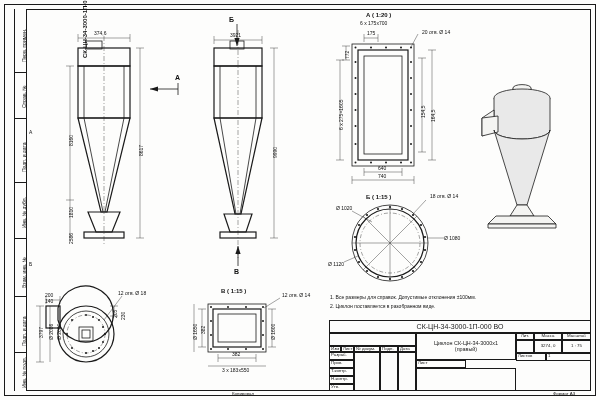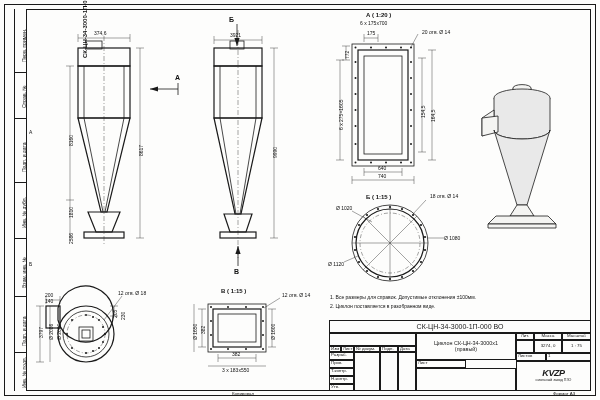--- a/index.html
+++ b/index.html
@@ -383,22 +383,18 @@
   <div class="tcell center" style="left:534px;top:333px;width:28px;height:7px;">Масса</div>
   <div class="tcell center" style="left:562px;top:333px;width:29px;height:7px;">Масштаб</div>
   <div class="tcell center" style="left:516px;top:340px;width:18px;height:13px;"></div>
   <div class="tcell center" style="left:534px;top:340px;width:28px;height:13px;display:flex;align-items:center;justify-content:center;">3274, 0</div>
   <div class="tcell center" style="left:562px;top:340px;width:29px;height:13px;display:flex;align-items:center;justify-content:center;">1 : 75</div>
 
   <div class="tcell" style="left:416px;top:360px;width:50px;height:8px;">Лист</div>
   <div class="tcell" style="left:516px;top:353px;width:30px;height:8px;">Листов</div>
   <div class="tcell" style="left:546px;top:353px;width:45px;height:8px;">1</div>
 
-  <div class="tcell" style="left:516px;top:361px;width:75px;height:30px;display:flex;flex-direction:column;justify-content:center;align-items:center;">
-    <span class="logo" style="position:relative;font-size:9px;">KVZP</span>
-    <span style="font-size:3.6px;">смольный завод ПЗО</span>
-  </div>
   <div class="tcell" style="left:416px;top:368px;width:100px;height:23px;"></div>
 
   <div class="txt" style="left:232px;top:392px;font-size:4.4px;">Копировал</div>
   <div class="txt" style="left:553px;top:392px;font-size:4.4px;">Формат А3</div>
 
 </div>
 
 </body></html>

